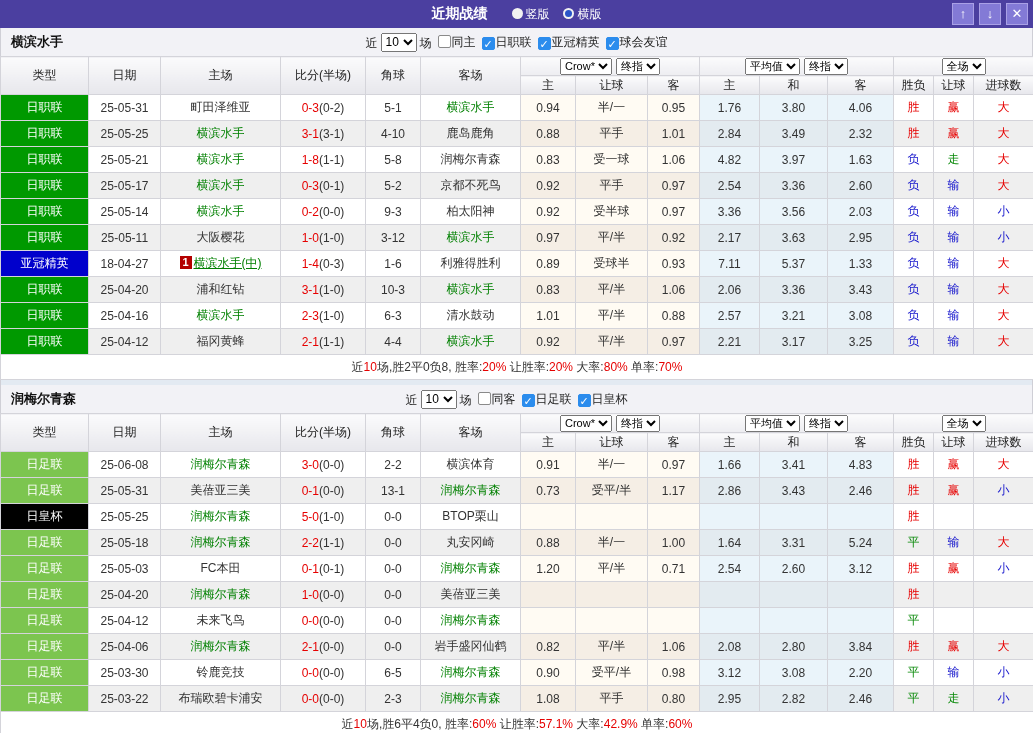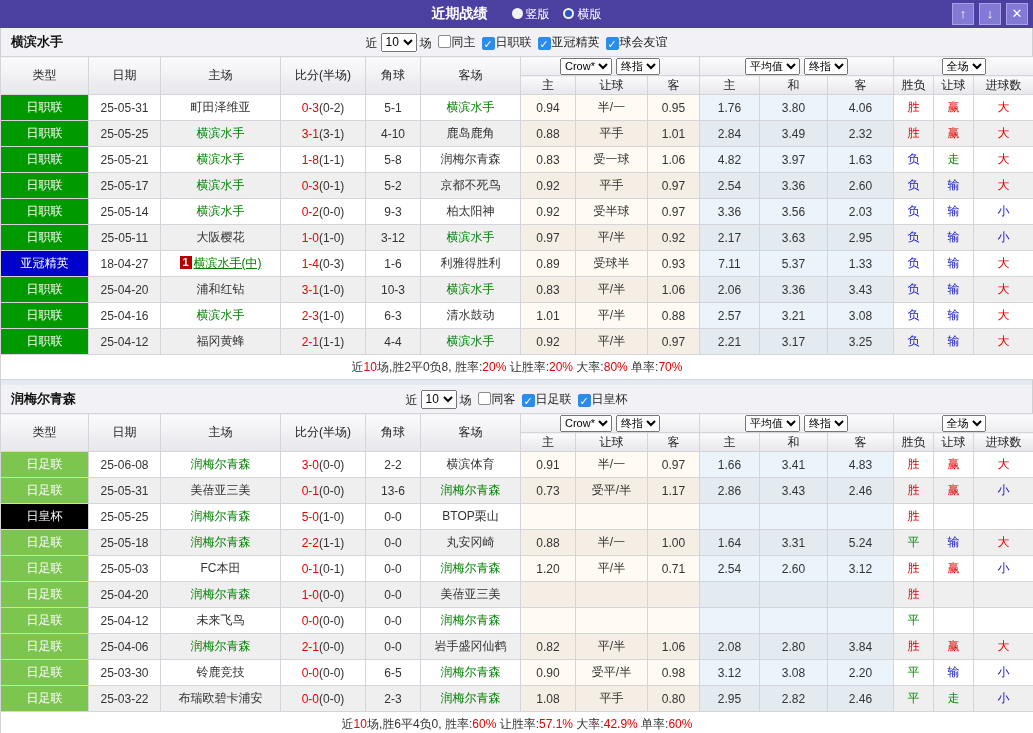--- a/index.html
+++ b/index.html
@@ -357,21 +357,21 @@
               <td class="c-avg">4.83</td>
               <td class="r-red">胜</td>
               <td class="r-red">赢</td>
               <td class="r-red">大</td>
             </tr>
             <tr>
               <td class="type" style="background:#7cc54f">日足联</td>
               <td>25-05-31</td>
               <td><span class="">美蓓亚三美</span></td>
               <td><span class="ft">0-1</span><span class="ht">(0-0)</span></td>
-              <td>13-6</td>
+              <td>13-1</td>
               <td><span class="tg">润梅尔青森</span></td>
               <td class="c-odds">0.73</td>
               <td class="c-odds">受平/半</td>
               <td class="c-odds">1.17</td>
               <td class="c-avg">2.86</td>
               <td class="c-avg">3.43</td>
               <td class="c-avg">2.46</td>
               <td class="r-red">胜</td>
               <td class="r-red">赢</td>
               <td class="r-blue">小</td>

